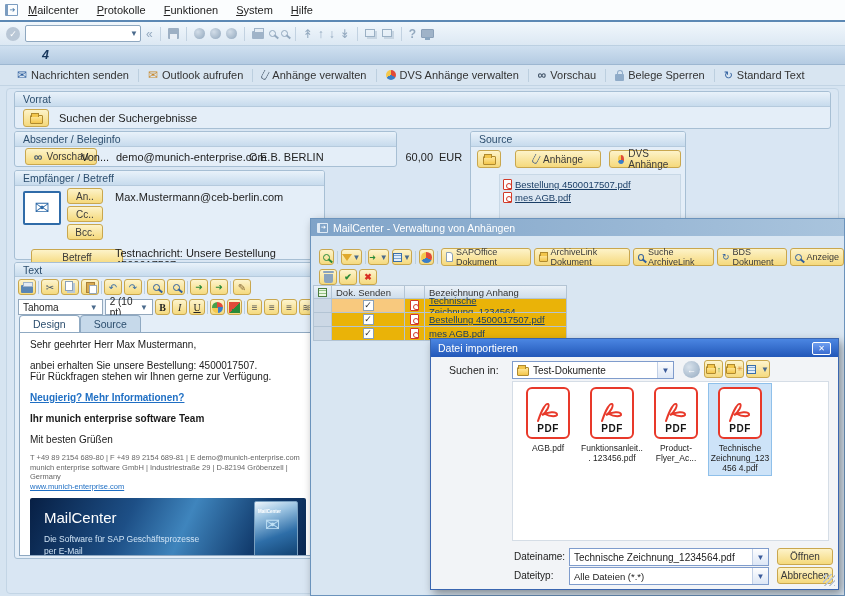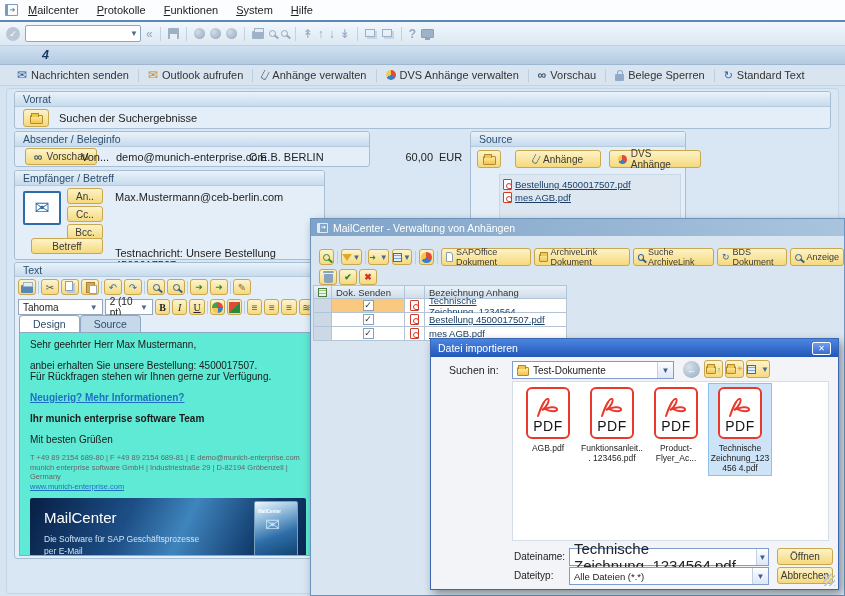--- a/index.html
+++ b/index.html
@@ -86,53 +86,53 @@
   .ic-ps { width:9px; height:11px; background:#d8a84e; border:1px solid #a8803a; position:relative; }
   .ic-ps::after { content:""; position:absolute; right:-3px; bottom:-2px; width:6px; height:7px; background:#fff; border:1px solid #98a8b8; }
   .ic-pal { width:11px; height:11px; border-radius:50%; background:conic-gradient(#e04a3a 0 90deg,#3a7ec8 0 180deg,#f4c84e 0 270deg,#46a04a 0 360deg); }
   .ic-ab { width:11px; height:11px; background:linear-gradient(135deg,#e04a3a 50%,#2a8a3a 50%); }
 
   .pdfmini { width:9px; height:11px; background:#fff; border:1px solid #d23a28; border-radius:1px; position:relative; flex:none; }
   .pdfmini::after { content:""; position:absolute; left:1.5px; top:2.5px; width:4px; height:4px; border:1.2px solid #d23a28; border-radius:50% 50% 0 50%; }
 
   .pdfbig { width:44px; height:52px; background:#fff; border:2px solid #e8392a; border-radius:6px; position:relative;
             display:flex; flex-direction:column; align-items:center; justify-content:flex-end; padding-bottom:3px; }
-  .pdfbig .ptxt { font-weight:normal; font-size:14px; color:#161616; letter-spacing:0.5px; }
+  .pdfbig .ptxt { font-weight:bold; font-size:10px; color:#161616; letter-spacing:0.5px; }
 
   
   .etb { display:flex; align-items:center; gap:2px; padding:2px 3px; }
   .ebtn { width:18px; height:16px; display:inline-flex; align-items:center; justify-content:center;
           background:linear-gradient(#fdf4cd,#f5da7f); border:1px solid #c9a74e; border-radius:3px; font-size:10px; }
   .esel { background:#fff; border:1px solid #93a8bd; height:16px; font-size:10px; display:flex; align-items:center; padding:0 4px; gap:4px; }
   .tab { display:inline-flex; align-items:center; height:17px; padding:0 13px; border:1px solid #8fa9c2; border-bottom:none;
          border-radius:4px 4px 0 0; font-size:10.5px; color:#2c4e6e; }
   .tab.on { background:#fff; }
   .tab.off { background:#c6d9ea; }
-  .editor { position:absolute; left:4px; top:69px; width:296px; height:224px; background:#5eead4;
+  .editor { position:absolute; left:4px; top:69px; width:296px; height:224px; background:#ffffff;
             border:1px solid #8fa9c2; padding:6px 0 0 10px; font-size:10px; line-height:11px; color:#1a1a1a; overflow:hidden; }
   .para { margin-top:10px; }
   .blink { color:#1f6fc4; text-decoration:underline; font-weight:bold; }
   .sig { font-size:7.5px; line-height:9.5px; color:#666; }
   .banner { position:relative; margin-top:7px; width:276px; height:64px; border-radius:2px; color:#fff; overflow:hidden;
             background:linear-gradient(115deg,#071f44 0%,#1d4f86 35%,#3f85bd 55%,#123c6e 80%,#0a2750 100%); }
   .banner .brand { position:absolute; left:14px; top:14px; font-size:15px; }
   .banner .tag { position:absolute; left:14px; font-size:8.5px; color:#cfe3f5; }
   .pbox { position:absolute; right:8px; top:3px; width:44px; height:57px; border:1px solid #7aa0c0; border-radius:2px;
           background:linear-gradient(160deg,#eef6fc 0%,#9cc4e2 25%,#2e6ea8 60%,#10406f 100%); }
   .pbox .pb-brand { position:absolute; left:3px; top:4px; font-size:4.5px; font-weight:bold; color:#fff; }
   .pbox .pb-env { position:absolute; left:10px; top:18px; font-size:18px; color:#bfe0f5; }
 
   
   .dlg { position:absolute; box-shadow:3px 4px 9px rgba(0,0,0,.4); }
   .dlg1 { left:310px; top:218px; width:535px; height:378px; background:#d9e6f2; border:1px solid #6b93bc; }
   .dlg1-title { height:17px; background:linear-gradient(90deg,#7fa3c8,#a9c4dd); color:#fff; font-size:10.5px;
                 display:flex; align-items:center; gap:5px; padding:0 6px; }
   .tbl { position:absolute; left:2px; top:66px; font-size:9.5px; }
   .trow { display:flex; }
-  .tc { border:1px solid #b3c4d4; border-left:none; display:flex; align-items:center; padding:0 4px; height:14px; background:#ffffff; }
+  .tc { border:1px solid #b3c4d4; border-left:none; display:flex; align-items:center; padding:0 4px; height:14px; background:#eab308; }
   .tc:first-child { border-left:1px solid #b3c4d4; }
   .trow + .trow .tc { border-top:none; }
   .th .tc { background:linear-gradient(#eaf1f8,#cfdeec); color:#333; }
   .tc.sel { background:#ccd8e5; }
   .cbx { width:11px; height:11px; background:#fff; border:1px solid #8aa0b8; display:inline-flex; align-items:center;
          justify-content:center; font-size:9px; color:#333; line-height:9px; }
 
   .dlg2 { left:430px; top:338px; width:409px; height:252px; background:#f2f4f7; border:1px solid #3a66b0; }
   .dlg2-title { height:18px; background:linear-gradient(#4b86e2,#2257b8); color:#fff; font-size:10.5px;
                 display:flex; align-items:center; padding:0 7px; }
@@ -242,21 +242,21 @@
   <div class="gbox" style="left:14px;top:91px;width:817px;height:38px">
     <div class="gbox-h">Vorrat</div>
     <div class="gbox-b" style="height:22px">
       <span class="ybtn sqbtn" style="position:absolute;left:8px;top:2px;width:26px">
         <span class="ic ic-folder" style="width:13px;height:9px"></span>
       </span>
       <span style="position:absolute;left:44px;top:5px">Suchen der Suchergebnisse</span>
     </div>
   </div>
 
-  <div class="gbox" style="left:14px;top:131px;width:356px;height:36px">
+  <div class="gbox" style="left:14px;top:131px;width:383px;height:36px">
     <div class="gbox-h">Absender / Beleginfo</div>
     <div class="gbox-b" style="height:20px">
       <span class="ybtn" style="position:absolute;left:10px;top:1px;height:17px">
         <span class="ic-glasses">∞</span>
         <span>Vorschau</span>
       </span>
       <span style="position:absolute;left:65px;top:4px;left:66px">Von...</span>
       <span style="position:absolute;left:101px;top:4px">demo@munich-enterprise.com</span>
       <span style="position:absolute;left:234px;top:4px">C.E.B. BERLIN</span>
       <span style="position:absolute;left:376px;top:4px;width:42px;text-align:right">60,00</span>
@@ -267,21 +267,21 @@
   <div class="gbox" style="left:470px;top:131px;width:216px;height:128px">
     <div class="gbox-h">Source</div>
     <div class="gbox-b" style="height:112px">
       <span class="ybtn sqbtn" style="position:absolute;left:6px;top:3px;width:24px">
         <span class="ic ic-folder" style="width:13px;height:9px"></span>
       </span>
       <span class="ybtn" style="position:absolute;left:44px;top:3px;width:86px">
         <span class="ic ic-clip"></span>
         <span>Anhänge</span>
       </span>
-      <span class="ybtn" style="position:absolute;left:138px;top:3px;width:92px">
+      <span class="ybtn" style="position:absolute;left:138px;top:3px;width:72px">
         <span class="ic ic-pie" style="width:9px;height:9px"></span>
         <span>DVS Anhänge</span>
       </span>
       <div style="position:absolute;left:28px;top:27px;width:182px;height:82px;background:#dce7f2;border:1px solid #c8d8e6;padding:3px">
         <div style="display:flex;align-items:center;gap:3px;height:13px">
           <span class="pdfmini"></span>
           <span class="link" style="font-size:9.5px">Bestellung 4500017507.pdf</span>
         </div>
         <div style="display:flex;align-items:center;gap:3px;height:13px">
           <span class="pdfmini"></span>
@@ -293,21 +293,21 @@
 
   <div class="gbox" style="left:14px;top:170px;width:311px;height:90px">
     <div class="gbox-h">Empfänger / Betreff</div>
     <div class="gbox-b" style="height:74px">
       <span style="position:absolute;left:8px;top:5px;width:38px;height:34px;background:#fff;border:2px solid #2f6ba8;border-radius:2px;display:flex;align-items:center;justify-content:center">
         <span style="color:#2f6ba8;font-size:18px">✉</span>
       </span>
       <span class="ybtn" style="position:absolute;left:52px;top:2px;width:36px;height:16px">An..</span>
       <span class="ybtn" style="position:absolute;left:52px;top:20px;width:36px;height:16px">Cc..</span>
       <span class="ybtn" style="position:absolute;left:52px;top:38px;width:36px;height:16px">Bcc.</span>
-      <span class="ybtn" style="position:absolute;left:16px;top:52px;width:72px;height:16px">Betreff</span>
+      <span class="ybtn" style="position:absolute;left:16px;top:63px;width:92px;height:16px">Betreff</span>
       <span style="position:absolute;left:100px;top:5px">Max.Mustermann@ceb-berlin.com</span>
       <span style="position:absolute;left:100px;top:61px">Testnachricht: Unsere Bestellung 4500017507</span>
     </div>
   </div>
 
   <div class="gbox" style="left:14px;top:262px;width:304px;height:297px">
     <div class="gbox-h" style="height:14px">Text</div>
     <div class="etb">
       <span class="ebtn">
           <span class="ic-pr" style="background:#5a86b4"></span>
@@ -577,21 +577,21 @@
               <path d="M3 20 C7 8 11 2 13 3 C15 4 12 11 7 14 C13 11 21 10 22 13 C23 16 15 16 10 13" fill="none" stroke="#e8392a" stroke-width="2" stroke-linecap="round"></path>
             </svg>
           <span class="ptxt">PDF</span>
         </span>
         <span class="flabel">Technische Zeichnung_123456 4.pdf</span>
       </div>
     </div>
 
     <span style="position:absolute;left:83px;top:212px;font-size:10px">Dateiname:</span>
     <div class="wcombo" style="left:138px;top:209px;width:200px">
-      <span style="font-size:15px">Technische Zeichnung_1234564.pdf</span>
+      <span style="font-size:10px">Technische Zeichnung_1234564.pdf</span>
       <span class="arr">▼</span>
     </div>
     <span class="ybtn" style="position:absolute;left:346px;top:209px;width:56px;height:17px">Öffnen</span>
 
     <span style="position:absolute;left:83px;top:231px;font-size:10px">Dateityp:</span>
     <div class="wcombo" style="left:138px;top:228px;width:200px">
       <span style="font-size:9.5px">Alle Dateien (*.*)</span>
       <span class="arr">▼</span>
     </div>
     <span class="ybtn" style="position:absolute;left:346px;top:228px;width:56px;height:17px">Abbrechen</span>

